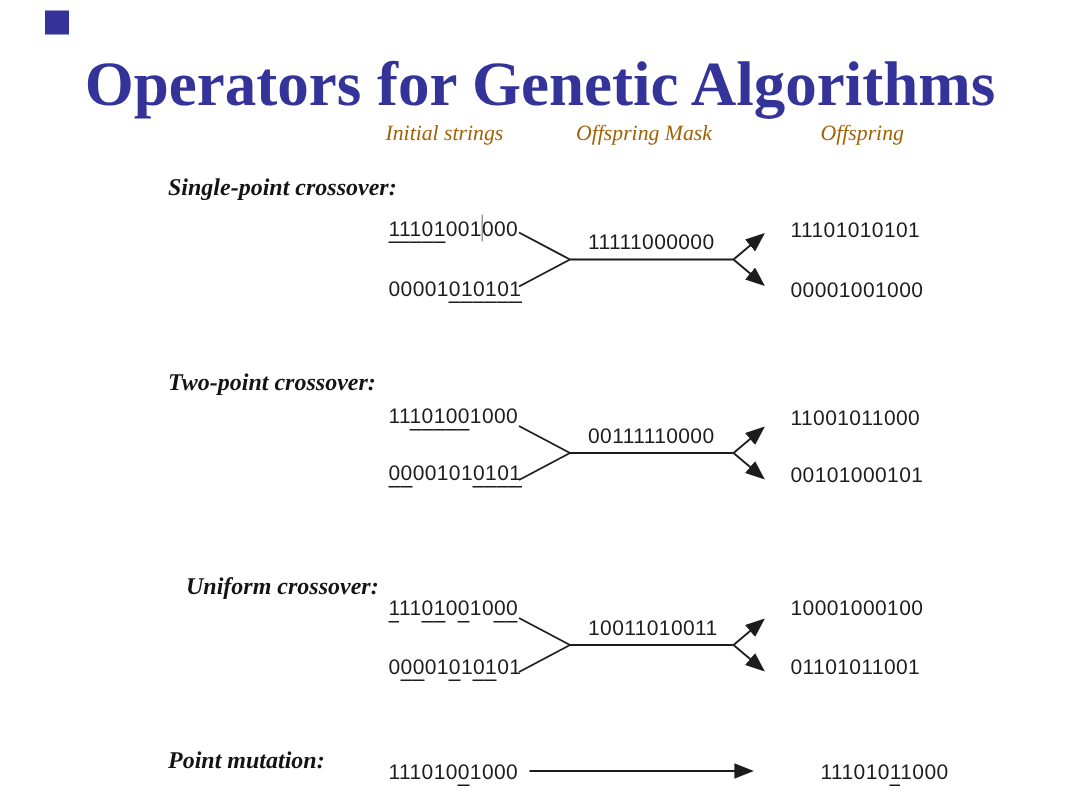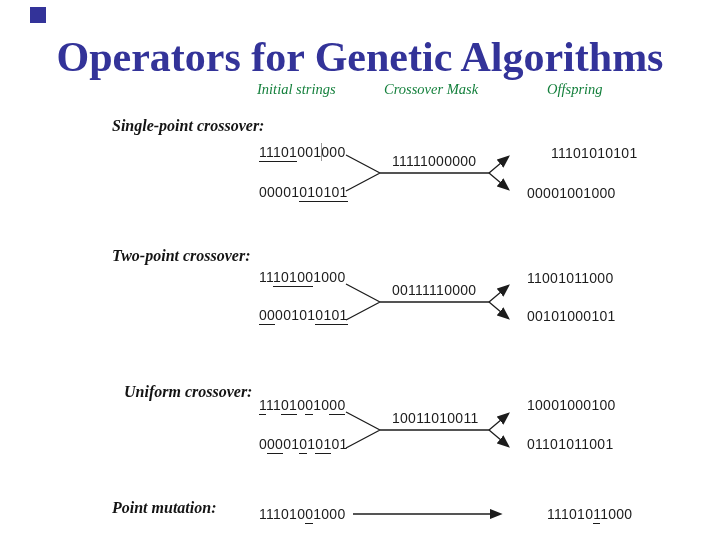--- a/index.html
+++ b/index.html
@@ -8,21 +8,21 @@
     overflow:hidden; font-family:"Liberation Serif", serif;
   }
   .abs { position:absolute; }
   .decor { left:30px; top:7px; width:16px; height:16px; background:#333399; }
   .title {
     top:32px; left:0; width:720px; text-align:center;
     font-size:42px; font-weight:bold; color:#333399; line-height:50px;
     white-space:nowrap;
   }
   .colhead {
-    font-style:italic; font-size:14.5px; color:#15803d; white-space:nowrap;
+    font-style:italic; font-size:14.5px; color:#a16207; white-space:nowrap;
   }
   .seclabel {
     font-style:italic; font-weight:bold; font-size:16px; color:#141414;
     white-space:nowrap;
   }
   .bin {
     font-family:"Liberation Sans","DejaVu Sans",sans-serif;
     font-size:14px; line-height:15px; letter-spacing:0.25px; color:#1c1c1c;
     white-space:nowrap;
   }
@@ -40,30 +40,30 @@
       <path d="M0,0 L10,4 L0,8 z" fill="#1c1c1c"></path>
     </marker>
   </defs>
 </svg>
 
 <div class="abs decor" style="background: rgb(51, 51, 153);"></div>
 
 <div class="abs title" style="color: rgb(51, 51, 153);">Operators for Genetic Algorithms</div>
 
 <div class="abs colhead" style="left:257px; top:81px;">Initial strings</div>
-<div class="abs colhead" style="left:384px; top:81px;">Crossover Mask</div>
+<div class="abs colhead" style="left:384px; top:81px;">Offspring Mask</div>
 <div class="abs colhead" style="left:527px; top:81px;margin-left:20px;">Offspring</div>
 
 <div>
   <div class="abs seclabel" style="left:112px; top:117px;">Single-point crossover:</div>
   <div class="abs bin" style="left:259px; top:145px;"><span class="u">1</span><span class="u">1</span><span class="u">1</span><span class="u">0</span><span class="u">1</span><span>0</span><span>0</span><span>1</span><span>0</span><span>0</span><span>0</span></div>
   <div class="abs cursor-line" style="left:321px; top:143px;"></div>
   <div class="abs bin" style="left:259px; top:185px;"><span>0</span><span>0</span><span>0</span><span>0</span><span>1</span><span class="u">0</span><span class="u">1</span><span class="u">0</span><span class="u">1</span><span class="u">0</span><span class="u">1</span></div>
   <div class="abs bin" style="left:392px; top:154px;"><span>1</span><span>1</span><span>1</span><span>1</span><span>1</span><span>0</span><span>0</span><span>0</span><span>0</span><span>0</span><span>0</span></div>
-  <div class="abs bin" style="left:527px; top:146px;margin-left:24px;"><span>1</span><span>1</span><span>1</span><span>0</span><span>1</span><span>0</span><span>1</span><span>0</span><span>1</span><span>0</span><span>1</span></div>
+  <div class="abs bin" style="left:527px; top:146px;"><span>1</span><span>1</span><span>1</span><span>0</span><span>1</span><span>0</span><span>1</span><span>0</span><span>1</span><span>0</span><span>1</span></div>
   <div class="abs bin" style="left:527px; top:186px;"><span>0</span><span>0</span><span>0</span><span>0</span><span>1</span><span>0</span><span>0</span><span>1</span><span>0</span><span>0</span><span>0</span></div>
   <svg class="abs" style="left:344px; top:137px;" width="176" height="72">
     <path class="stroke" d="M2,18 L36,36 M2,54 L36,36 M36,36 L145,36"></path>
     <path class="stroke" d="M145,36 L164,20" marker-end="url(#ah)"></path>
     <path class="stroke" d="M145,36 L164,52" marker-end="url(#ah)"></path>
   </svg>
 </div>
 
 <div>
   <div class="abs seclabel" style="left:112px; top:247px;">Two-point crossover:</div>

